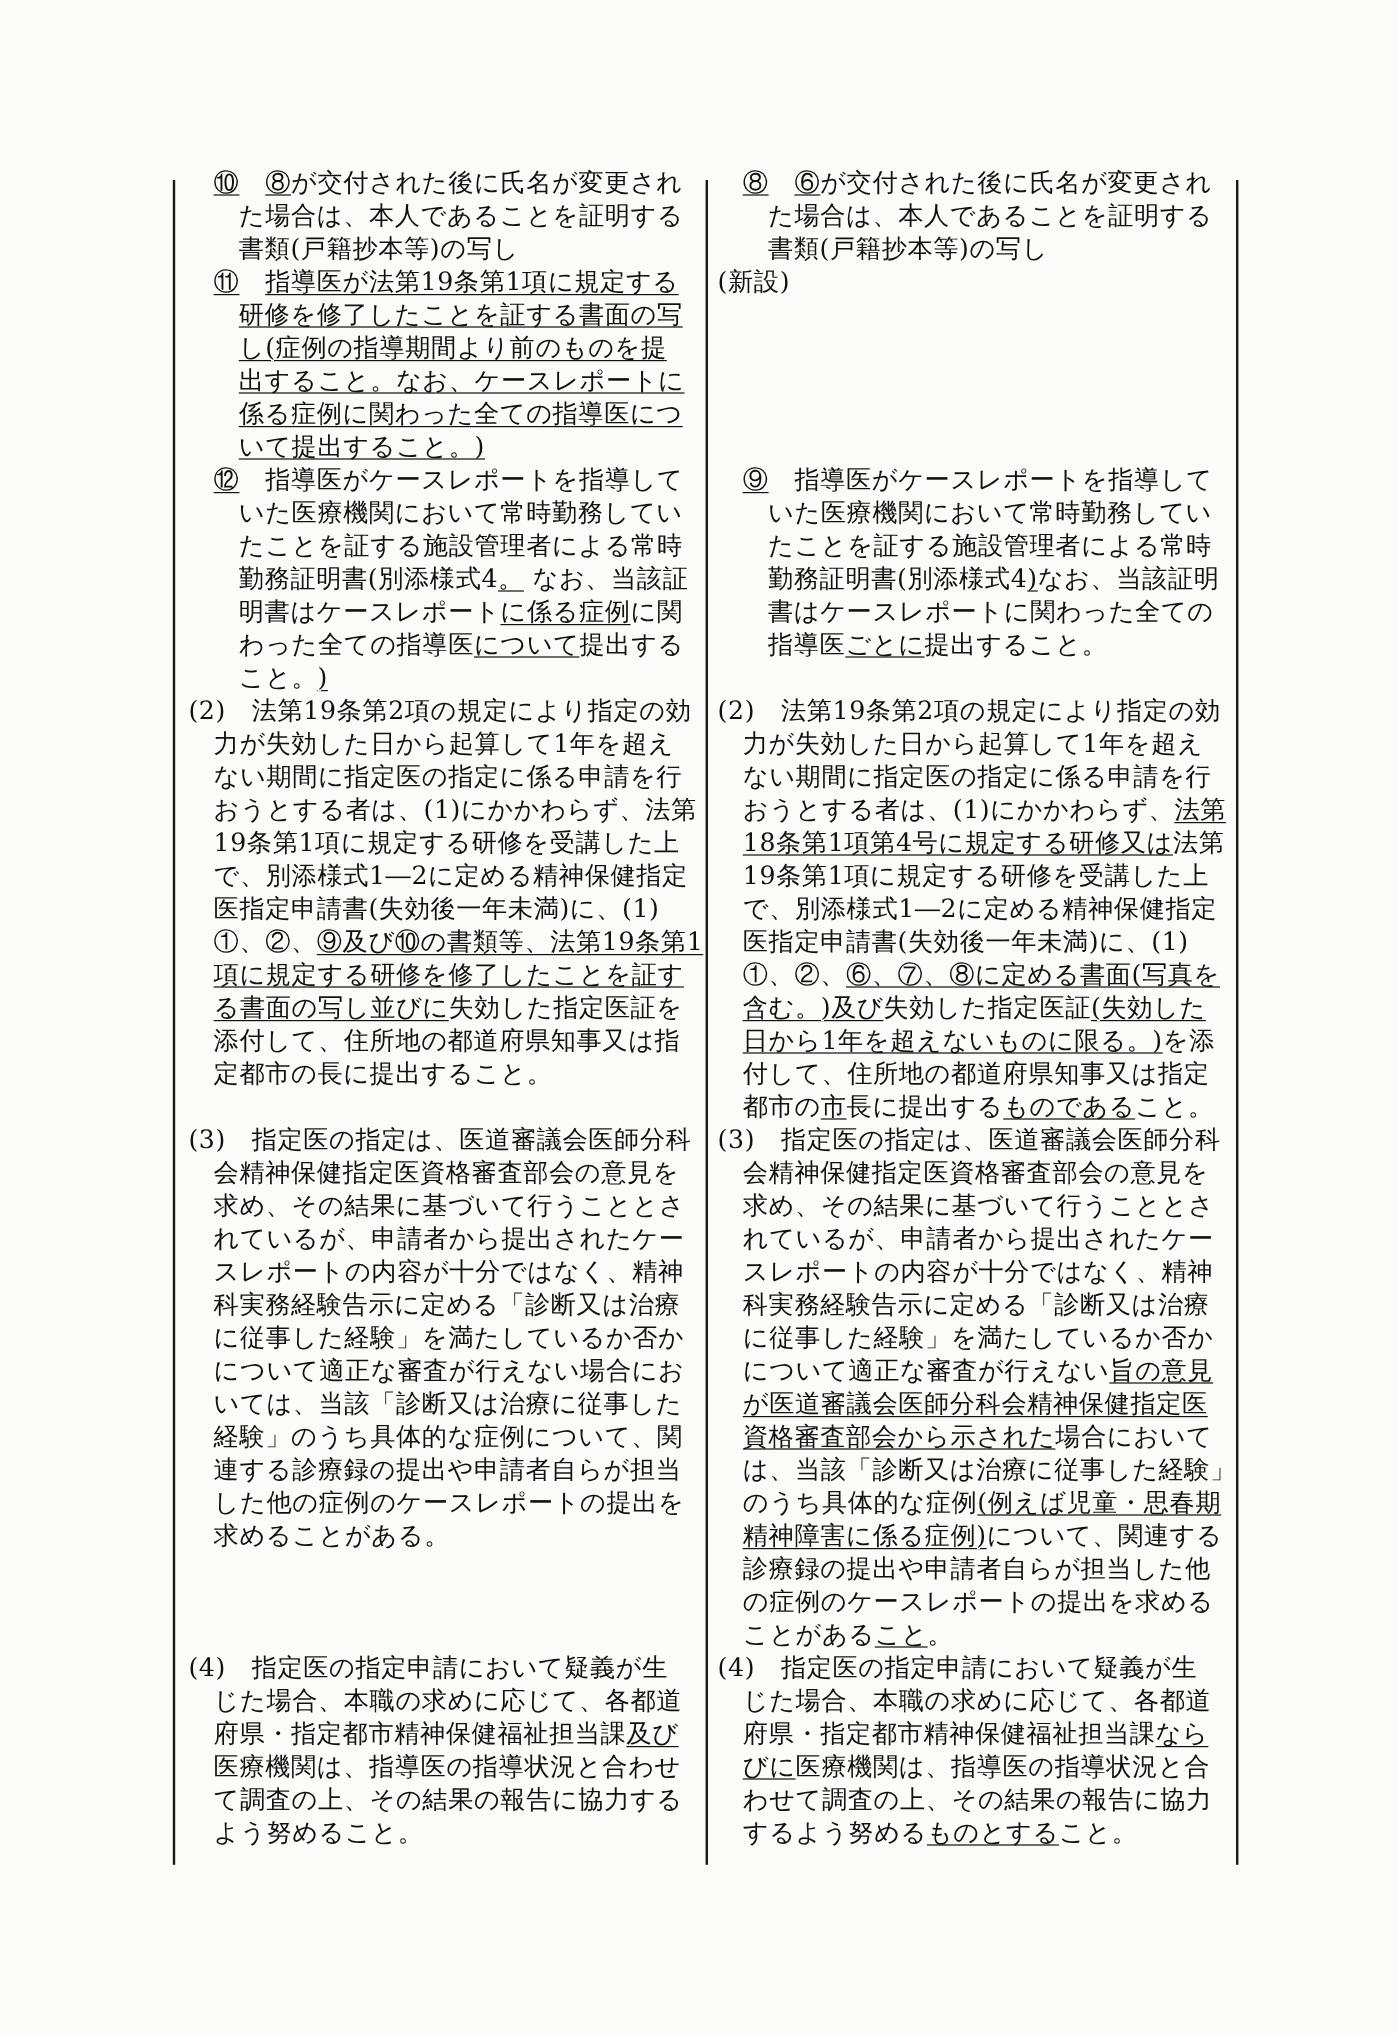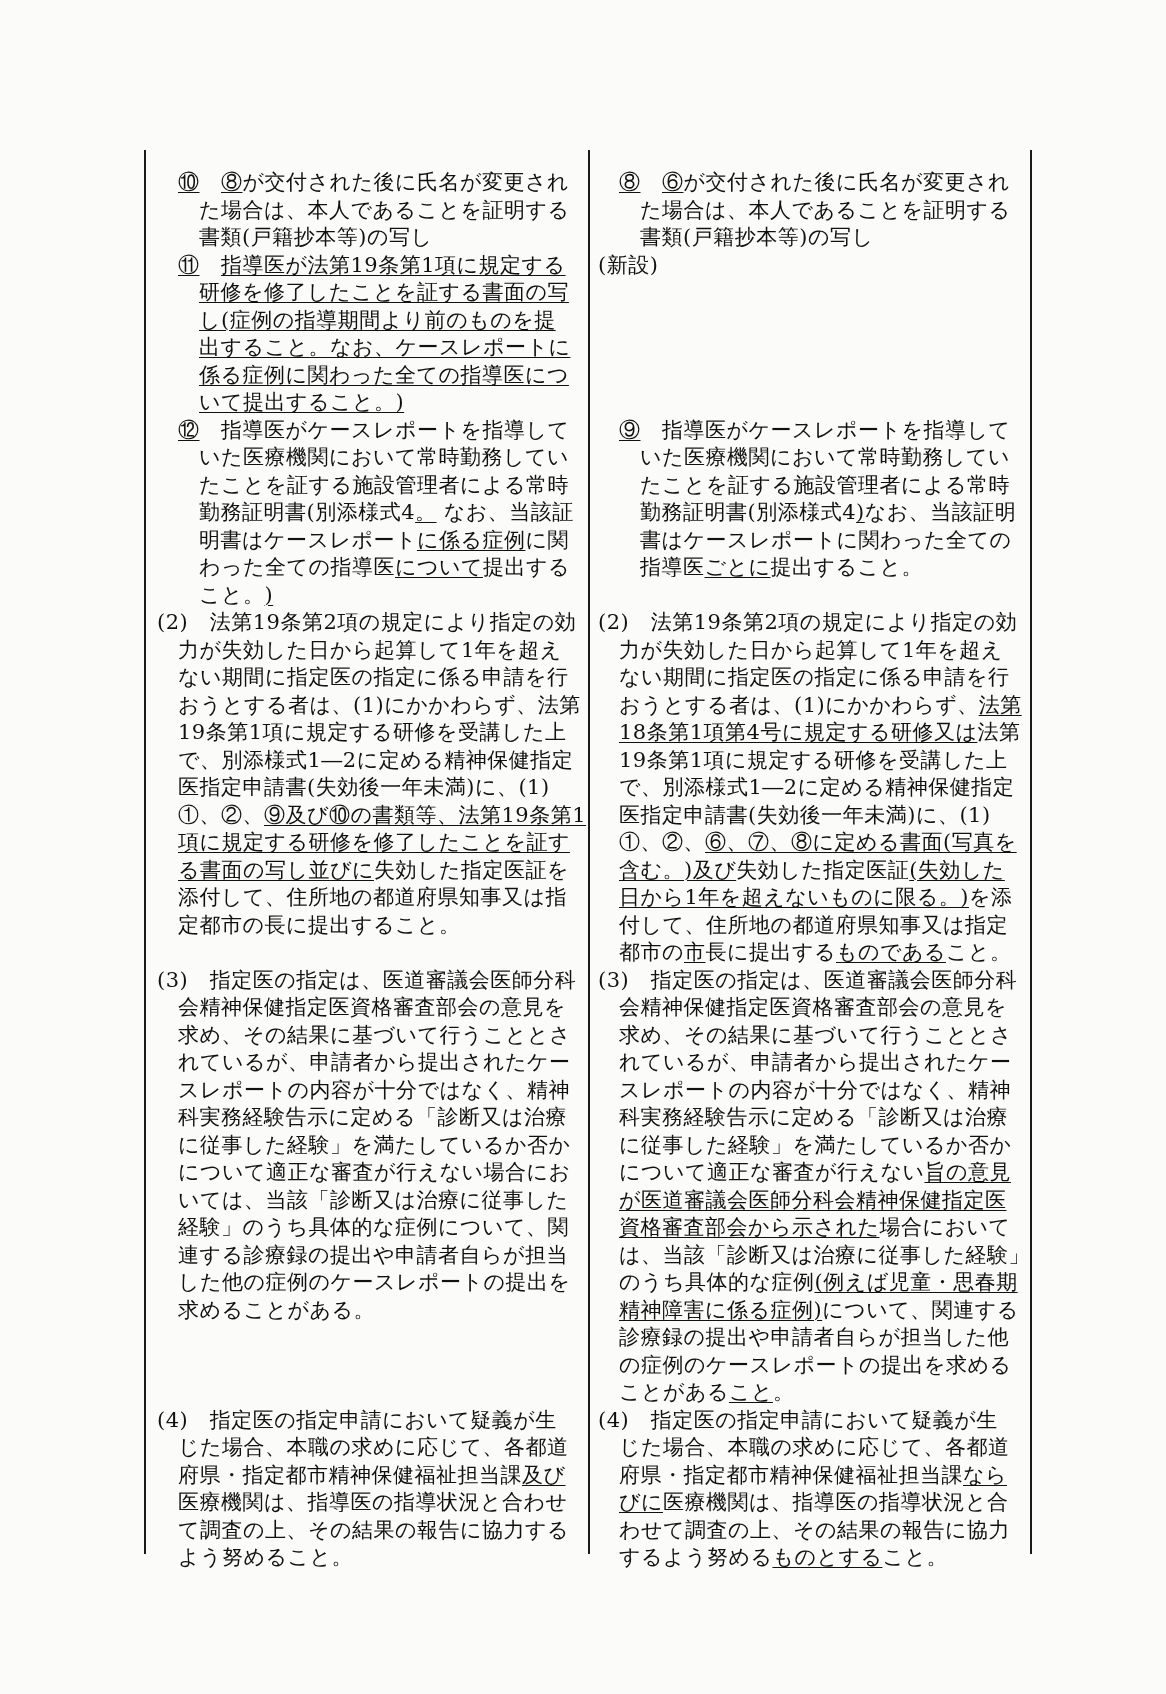--- a/index.html
+++ b/index.html
@@ -17,21 +17,21 @@
   }
   .page{position:absolute;inset:0;}
   .vrule{
     position:absolute;top:150px;height:1404px;width:1.5px;
     background:var(--rule);
   }
   .vrule.r1{left:144px;}
   .vrule.r2{left:588px;}
   .vrule.r3{left:1030px;}
   .col{
-    position:absolute;top:169px;
+    position:absolute;top:139px;
     font-size:21px;line-height:27.5px;
     letter-spacing:0.5px;
     white-space:pre;
   }
   .col.left{left:157px;width:428px;}
   .col.right{left:598px;width:428px;}
   .line{height:27.5px;overflow:visible;}
   .seg{white-space:pre;}
   .seg.u{
     text-decoration:underline;

